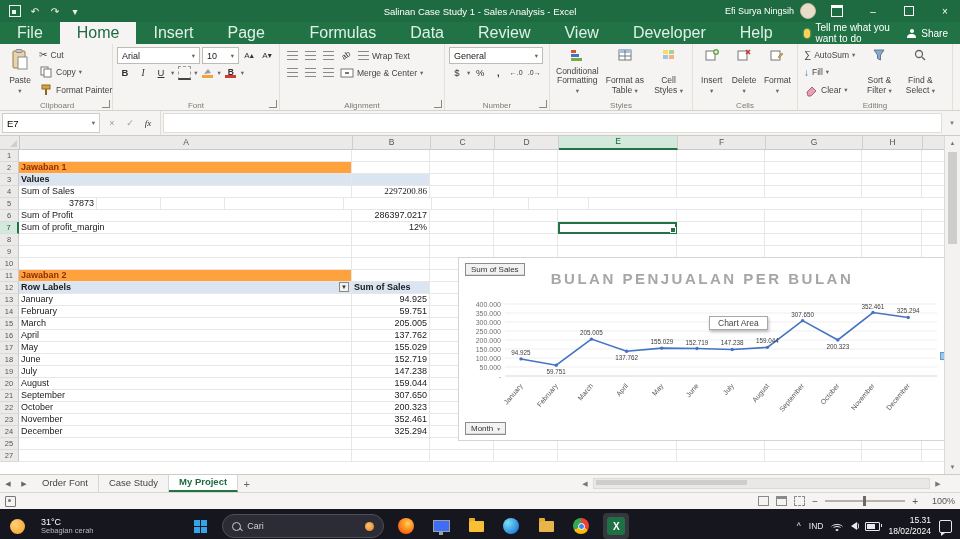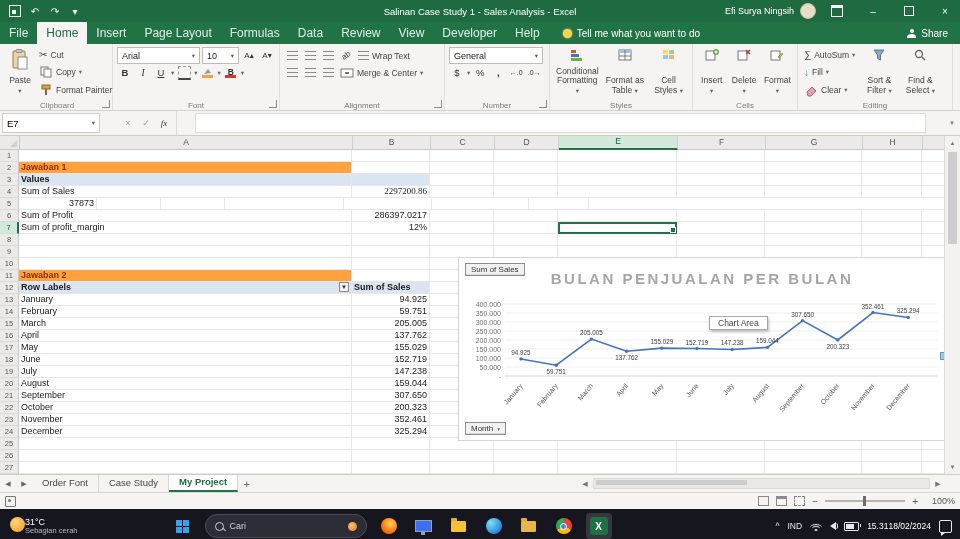--- a/index.html
+++ b/index.html
@@ -15,21 +15,21 @@
   .tb-title{position:absolute;left:0;right:0;text-align:center;font-size:9.5px;pointer-events:none;}
   .tb-right{margin-left:auto;display:flex;align-items:center;gap:6px;padding-right:0;}
   .tb-user{font-size:9px;}
   .avatar{width:14px;height:14px;border-radius:50%;background:#e8ddc9;border:1px solid #cbbfa6;}
   .winbtn{width:30px;height:22px;display:flex;align-items:center;justify-content:center;font-size:10px;color:#fff;}
   .restore-box{width:8px;height:8px;border:1px solid #fff;}
   .ribbondisp{width:10px;height:8px;border:1px solid #fff;border-top-width:3px;}
 
   
   .tabrow{height:22px;background:#217346;display:flex;align-items:stretch;flex:none;}
-  .rtab{padding:0 9px;line-height:22px;font-size:12px;color:#dff0e6;cursor:default;}
+  .rtab{padding:0 17px;line-height:22px;font-size:16px;color:#dff0e6;cursor:default;}
   .rtab.active{background:#f5f4f2;color:#1e6b41;}
   .tellme{display:flex;align-items:center;gap:5px;color:#fff;font-size:10px;margin-left:14px;}
   .bulb{width:9px;height:9px;border-radius:50%;background:#ffd34d;box-shadow:0 0 2px #ffe9a0;}
   .share{margin-left:auto;display:flex;align-items:center;gap:5px;color:#fff;font-size:10px;padding-right:12px;}
   .person{width:9px;height:9px;position:relative;}
   .person::before{content:"";position:absolute;left:2.5px;top:0;width:4px;height:4px;border-radius:50%;background:#fff;}
   .person::after{content:"";position:absolute;left:0;bottom:0;width:9px;height:4px;border-radius:4px 4px 0 0;background:#fff;}
 
   
   .ribbon{height:66px;background:#f5f4f2;border-bottom:1px solid #d5d2cc;display:flex;align-items:stretch;padding-left:2px;flex:none;}
@@ -49,21 +49,21 @@
   .bold-g{font-weight:bold;}
   .italic-g{font-style:italic;font-family:"Liberation Serif",serif;}
   .under-g{text-decoration:underline;}
   .colorbar{display:block;width:11px;height:3px;margin-top:-1px;}
   .ic24{width:24px;height:24px;}
   .ic14{width:14px;height:14px;}
   .lines3{display:inline-block;width:11px;height:9px;background:repeating-linear-gradient(#8a8a8a 0 1px,transparent 1px 4px);}
   .borderbox{width:11px;height:11px;border:1px dashed #9a9a9a;border-bottom:2px solid #444;}
 
   
-  .fbar{height:24px;background:#f5f4f2;border-bottom:1px solid #cfccc6;display:flex;align-items:stretch;flex:none;gap:16px;}
+  .fbar{height:24px;background:#f5f4f2;border-bottom:1px solid #cfccc6;display:flex;align-items:stretch;flex:none;}
   .namebox{width:88px;background:#fff;border:1px solid #d0cdc7;display:flex;align-items:center;font-size:9.5px;padding:0 4px;justify-content:space-between;margin:2px 0 2px 2px;}
   .fbtns{display:flex;align-items:center;gap:2px;padding:0 4px;border-right:1px solid #e0ddd7;}
   .fico{width:16px;text-align:center;font-size:9px;color:#9a9a9a;}
   .fico.fx{color:#333;font-style:italic;font-family:"Liberation Serif",serif;}
   .finput{flex:1;background:#fff;border:1px solid #e0ddd7;margin:2px 2px;}
   .fexpand{width:16px;display:flex;align-items:center;justify-content:center;font-size:7px;color:#777;}
 
   
   .grid-wrap{position:relative;height:338px;background:#fff;flex:none;overflow:hidden;}
   .sheet-area{margin-right:15px;}
@@ -121,21 +121,21 @@
   .viewic{width:11px;height:10px;border:1px solid #8a8a8a;box-sizing:border-box;}
   .viewic.v2{border-top:3px solid #8a8a8a;}
   .viewic.v3{border:1px dashed #8a8a8a;}
   .zoomtrack{width:80px;height:2px;background:#b5b3ae;position:relative;}
   .zoomthumb{position:absolute;left:38px;top:-4px;width:3px;height:10px;background:#6d6b66;}
   .zsign{font-size:10px;color:#555;}
   .zoomval{width:30px;text-align:right;}
 
   
   .taskbar{height:34px;background:#16161e;display:flex;align-items:center;color:#fff;flex:none;position:relative;}
-  .weather{display:flex;gap:0;padding:0 10px;flex:none;}
+  .weather{display:flex;align-items:center;gap:16px;padding:0 10px;flex:none;}
   .sun{width:15px;height:15px;border-radius:50%;background:radial-gradient(circle at 35% 35%,#ffd27a,#f59e1f);}
   .wtxt{display:flex;flex-direction:column;line-height:1.15;}
   .wtemp{font-size:9px;color:#fff;}
   .wdesc{font-size:7.5px;color:#b9b9c0;}
   .centergroup{display:flex;align-items:center;gap:9px;margin:0 auto;}
   .startbtn{width:26px;height:26px;display:flex;align-items:center;justify-content:center;}
   .winlogo{display:grid;grid-template-columns:6px 6px;grid-template-rows:6px 6px;gap:1px;}
   .winlogo span{background:#35a3e8;}
   .searchpill{width:142px;height:22px;border-radius:12px;background:#2c2c36;border:1px solid #4e4e5a;display:flex;align-items:center;gap:6px;padding:0 9px;font-size:9px;color:#cfcfd4;}
   .mag{width:7px;height:7px;border:1.4px solid #c9c9cf;border-radius:50%;position:relative;flex:none;}
@@ -158,21 +158,21 @@
   .wifi{width:12px;height:9px;position:relative;}
   .wifi i{position:absolute;left:50%;bottom:0;transform:translateX(-50%);border:1.2px solid #e8e8ee;border-bottom:none;border-left:none;border-right:none;border-radius:50% 50% 0 0;}
   .wifi .a1{width:12px;height:6px;}
   .wifi .a2{width:8px;height:4px;}
   .wifi .a3{width:3px;height:2px;background:#e8e8ee;border:none;border-radius:50%;}
   .spk{width:0;height:0;border-top:4px solid transparent;border-bottom:4px solid transparent;border-right:6px solid #e8e8ee;position:relative;}
   .spk::before{content:"";position:absolute;right:-8px;top:-3px;width:3px;height:6px;border-right:1.3px solid #e8e8ee;border-radius:0 50% 50% 0;}
   .batt{width:13px;height:7px;border:1px solid #e8e8ee;border-radius:1px;position:relative;}
   .batt::before{content:"";position:absolute;left:1px;top:1px;bottom:1px;width:8px;background:#e8e8ee;}
   .batt::after{content:"";position:absolute;right:-3px;top:1.5px;width:1.5px;height:3px;background:#e8e8ee;}
-  .clock{display:flex;flex-direction:row;align-items:flex-end;line-height:1.25;font-size:8.5px;}
+  .clock{display:flex;flex-direction:column;align-items:flex-end;line-height:1.25;font-size:8.5px;}
   .notif{width:11px;height:11px;border:1.2px solid #e8e8ee;border-radius:2px;position:relative;}
   .notif::after{content:"";position:absolute;left:1px;bottom:-4px;width:0;height:0;border-top:3px solid #e8e8ee;border-right:4px solid transparent;}
 </style>
 </head>
 <body>
 
 <div class="app">
 
   <div class="titlebar">
     <div class="qat">
@@ -774,32 +774,20 @@
             <div class="cell" style="width: 64px;"></div>
             <div class="cell" style="width: 64px;"></div>
             <div class="cell" style="width: 119px;"></div>
             <div class="cell" style="width: 88px;"></div>
             <div class="cell" style="width: 97px;"></div>
             <div class="cell" style="width: 60px;"></div>
             <div class="cell fillc"></div>
           </div>
           <div class="grow">
             <div class="rn">25</div>
-            <div class="cell" style="width: 333px;"></div>
-            <div class="cell" style="width: 78px;"></div>
-            <div class="cell" style="width: 64px;"></div>
-            <div class="cell" style="width: 64px;"></div>
-            <div class="cell" style="width: 119px;"></div>
-            <div class="cell" style="width: 88px;"></div>
-            <div class="cell" style="width: 97px;"></div>
-            <div class="cell" style="width: 60px;"></div>
-            <div class="cell fillc"></div>
-          </div>
-          <div class="grow">
-            <div class="rn">26</div>
             <div class="cell" style="width: 333px;"></div>
             <div class="cell" style="width: 78px;"></div>
             <div class="cell" style="width: 64px;"></div>
             <div class="cell" style="width: 64px;"></div>
             <div class="cell" style="width: 119px;"></div>
             <div class="cell" style="width: 88px;"></div>
             <div class="cell" style="width: 97px;"></div>
             <div class="cell" style="width: 60px;"></div>
             <div class="cell fillc"></div>
           </div>

